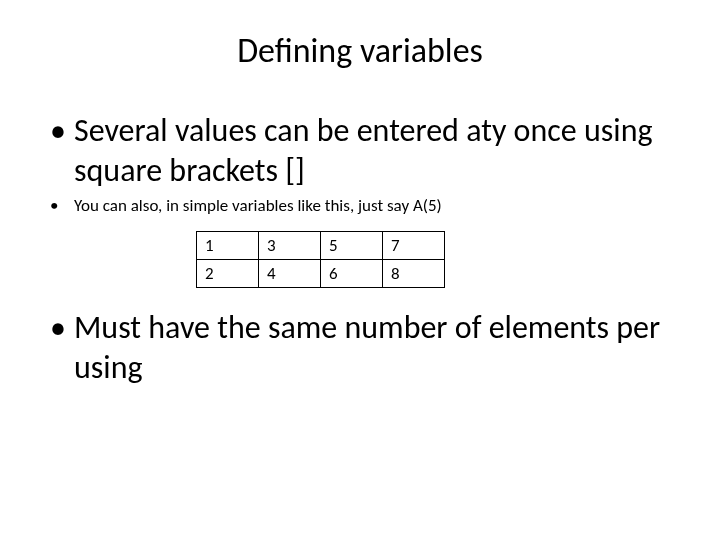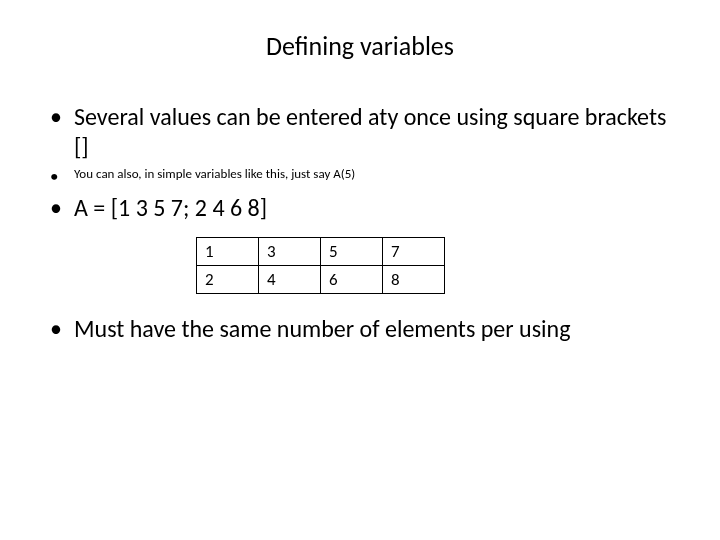--- a/index.html
+++ b/index.html
@@ -6,47 +6,47 @@
     body {
       width: 720px;
       height: 540px;
       background: #fff;
       font-family: Calibri, Arial, sans-serif;
       color: #000;
       padding: 20px 40px;
       overflow: hidden;
     }
     .title {
-      font-size: 26px;
+      font-size: 34px;
       text-align: center;
       margin-top: 10px;
       margin-bottom: 40px;
       font-weight: 400;
     }
     .content {
       padding: 0 6px;
     }
     ul.main-list {
       list-style: none;
     }
     ul.main-list > li {
-      font-size: 24px;
+      font-size: 32px;
       line-height: 1.25;
       margin-bottom: 4px;
       position: relative;
       padding-left: 28px;
     }
     ul.main-list > li::before {
       content: "•";
       position: absolute;
       left: 4px;
       top: 0;
     }
     ul.main-list > li.small {
-      font-size: 13px;
+      font-size: 17px;
       line-height: 1.3;
       margin-bottom: 10px;
       margin-top: 4px;
     }
     ul.main-list > li.small::before {
       font-size: 17px;
     }
     .table-wrap {
       margin: 14px 0 20px 150px;
     }
@@ -65,21 +65,20 @@
   </style>
 </head>
 <body>
 
 <h1 class="title">Defining variables</h1>
 
 <div class="content">
   <ul class="main-list">
     <li>Several values can be entered aty once using square brackets []</li>
     <li class="small">You can also, in simple variables like this, just say A(5)</li>
-    <li>A = [1 3 5 7; 2 4 6 8]</li>
   </ul>
 
   <div class="table-wrap">
     <table>
       <tbody>
           <tr>
         <td>1</td>
         <td>3</td>
         <td>5</td>
         <td>7</td>

